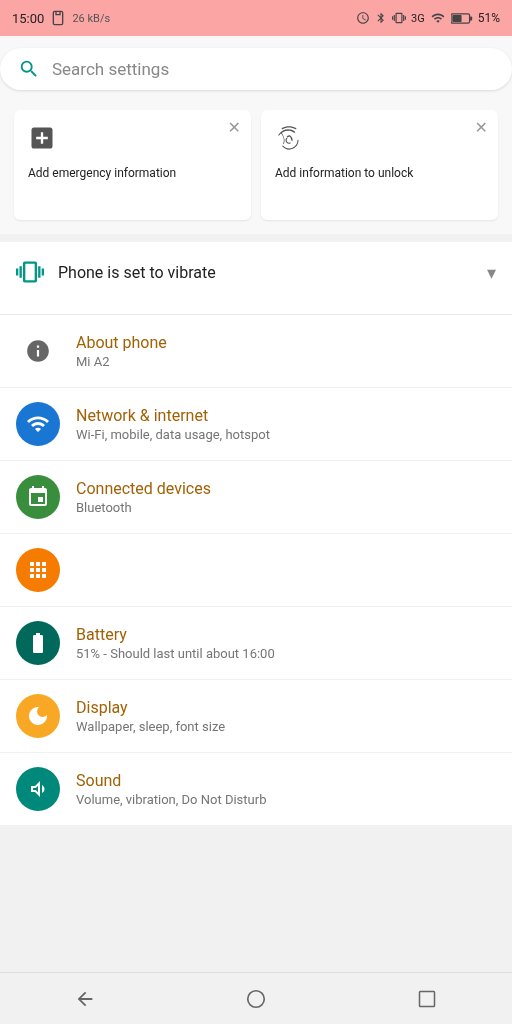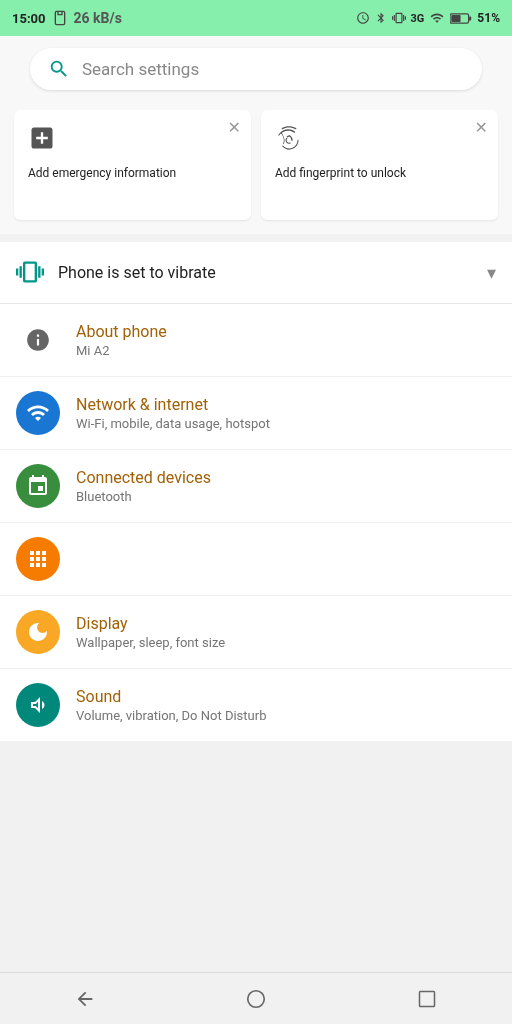--- a/index.html
+++ b/index.html
@@ -7,37 +7,37 @@
       width: 512px;
       min-height: 1024px;
       background: #f1f1f1;
       font-family: 'Roboto', Arial, sans-serif;
       position: relative;
       overflow-x: hidden;
     }
 
     
     .status-bar {
-      background: #86efac;
+      background: #fca5a5;
       height: 36px;
       display: flex;
       align-items: center;
       justify-content: space-between;
       padding: 0 12px;
       font-size: 13px;
-      font-weight: 700;
+      font-weight: 400;
       color: #222;
     }
     .status-left { display: flex; align-items: center; gap: 6px; }
     .status-right { display: flex; align-items: center; gap: 5px; font-size: 12px; }
 
     
     .search-container {
       background: #f8f8f8;
-      padding: 12px 30px;
+      padding: 12px 0;
     }
     .search-box {
       background: #fff;
       border-radius: 26px;
       display: flex;
       align-items: center;
       padding: 10px 18px;
       gap: 12px;
       box-shadow: 0 1px 3px rgba(0,0,0,0.12);
     }
@@ -83,21 +83,21 @@
       font-size: 12px;
       color: #222;
       line-height: 1.35;
     }
 
     
     .vibrate-banner {
       background: #fff;
       display: flex;
       align-items: center;
-      padding: 16px 16px 17px 16px;
+      padding: 16px 16px 28px 16px;
       border-bottom: 1px solid #e8e8e8;
       margin-top: 8px;
     }
     .vibrate-icon { margin-right: 14px; flex-shrink: 0; }
     .vibrate-text {
       font-size: 16px;
       color: #222;
       flex: 1;
     }
     .chevron-down { color: #888; font-size: 18px; }
@@ -174,21 +174,21 @@
 </head>
 <body>
 
 <div class="status-bar">
   <div class="status-left">
     <span>15:00</span>
     <svg width="16" height="16" viewBox="0 0 24 24" fill="none" stroke="#444" stroke-width="2">
         <rect x="5" y="2" width="14" height="20" rx="2"></rect>
         <path d="M9 2v5h6V2"></path>
       </svg>
-    <span style="font-size:14px;color:#555;">26 kB/s</span>
+    <span style="font-size:11px;color:#555;">26 kB/s</span>
   </div>
   <div class="status-right">
 
     <svg width="14" height="14" viewBox="0 0 24 24" fill="#444">
         <path d="M12 2C6.48 2 2 6.48 2 12s4.48 10 10 10 10-4.48 10-10S17.52 2 12 2zm0 18c-4.41 0-8-3.59-8-8s3.59-8 8-8 8 3.59 8 8-3.59 8-8 8zm.5-13H11v6l5.25 3.15.75-1.23-4.5-2.67V7z"></path>
       </svg>
 
     <svg width="12" height="14" viewBox="0 0 24 24" fill="#444">
         <path d="M17.71 7.71L12 2h-1v7.59L6.41 5 5 6.41 10.59 12 5 17.59 6.41 19 11 14.41V22h1l5.71-5.71-4.3-4.29 4.3-4.29zM13 5.83l1.88 1.88L13 9.59V5.83zm1.88 10.46L13 18.17v-3.76l1.88 1.88z"></path>
       </svg>
@@ -230,21 +230,21 @@
     </span>
     <span class="card-label">Add emergency information</span>
   </div>
   <div class="card">
     <span class="card-close">✕</span>
     <span class="card-icon">
       <svg width="28" height="28" viewBox="0 0 24 24" fill="#555">
         <path d="M17.81 4.47c-.08 0-.16-.02-.23-.06C15.66 3.42 14 3 12.01 3c-1.98 0-3.86.47-5.57 1.41-.24.13-.54.04-.68-.2-.13-.24-.04-.55.2-.68C7.82 2.52 9.86 2 12.01 2c2.13 0 3.99.47 6.03 1.52.25.13.34.43.21.67-.09.18-.26.28-.44.28zM3.5 9.72c-.1 0-.2-.03-.29-.09-.23-.16-.28-.47-.12-.7.99-1.4 2.25-2.5 3.75-3.27C9.98 4.04 14 4.03 17.15 6.65c.22.19.25.53.06.75-.19.22-.53.25-.75.06C13.5 5.25 9.91 5.22 6.74 6.98c-1.4.74-2.55 1.76-3.43 3.01-.11.15-.28.23-.81.23zM7.56 17.3c-.05 0-.1-.01-.15-.02-.26-.08-.41-.35-.33-.61.28-.92.44-1.87.44-2.83 0-2.21-.92-4.36-2.52-5.9-.2-.18-.21-.49-.03-.7.18-.19.49-.21.7-.03C7.18 9.73 8.2 12.12 8.2 14c0 1.06-.17 2.1-.49 3.1-.08.23-.29.38-.59.38zM12.25 22c-.01 0-.02 0-.04 0-2.26-.04-4.34-1.01-5.89-2.75-.18-.21-.16-.51.04-.7.21-.18.52-.16.7.04C8.44 20.1 10.29 21 12.23 21c.02 0 .04 0 .05 0 3.83 0 6.96-3.13 6.96-6.97 0-.26.21-.47.47-.47.26 0 .47.21.47.47C20.18 18.37 16.54 22 12.25 22zM12.02 17c-1.66 0-3.02-1.35-3.02-3.01 0-.73.27-1.44.76-1.99.18-.21.49-.22.7-.04.21.18.22.49.04.7-.33.37-.5.84-.5 1.33 0 1.1.9 2 2.02 2 .28 0 .56-.06.82-.17.24-.1.51.01.61.25s-.01.51-.25.61c-.38.16-.79.24-1.18.32zm.74-6.36c-.01 0-.01 0-.02 0-.66.03-1.28.29-1.75.75-.14.14-.33.2-.52.17-.19-.03-.35-.15-.43-.33-.08-.17-.05-.37.06-.53C10.73 10.1 11.56 9.74 12.46 9.7c.2-.01.4.05.55.18 1.23.95 2.04 2.37 2.2 3.96.02.2-.07.41-.24.53-.09.06-.19.09-.3.09-.12 0-.24-.04-.33-.12l-.1-.09c-.27-.24-.4-.56-.39-.89-.12-1.12-.69-2.12-1.59-2.76z"></path>
       </svg>
     </span>
-    <span class="card-label">Add fingerprint to unlock</span>
+    <span class="card-label">Add information to unlock</span>
   </div>
 </div>
 
 <div class="vibrate-banner">
   <div class="vibrate-icon">
     <svg width="28" height="28" viewBox="0 0 24 24" fill="#009688">
       <path d="M0 15h2V9H0v6zm3 2h2V7H3v10zm19-8v6h2V9h-2zm-3 8h2V7h-2v10zM16.5 3h-9C6.67 3 6 3.67 6 4.5v15c0 .83.67 1.5 1.5 1.5h9c.83 0 1.5-.67 1.5-1.5v-15c0-.83-.67-1.5-1.5-1.5zM16 19H8V5h8v14z"></path>
     </svg>
   </div>
   <span class="vibrate-text">Phone is set to vibrate</span>
@@ -290,20 +290,31 @@
   </div>
 
   <div class="settings-item">
     <div class="icon-circle orange">
       <svg width="24" height="24" viewBox="0 0 24 24" fill="#fff">
         <path d="M4 8h4V4H4v4zm6 12h4v-4h-4v4zm-6 0h4v-4H4v4zm0-6h4v-4H4v4zm6 0h4v-4h-4v4zm6-10v4h4V4h-4zm-6 4h4V4h-4v4zm6 6h4v-4h-4v4zm0 6h4v-4h-4v4z"></path>
       </svg>
     </div>
   </div>
 
+  <div class="settings-item">
+    <div class="icon-circle dark-teal">
+      <svg width="24" height="24" viewBox="0 0 24 24" fill="#fff">
+        <path d="M15.67 4H14V2h-4v2H8.33C7.6 4 7 4.6 7 5.33v15.33C7 21.4 7.6 22 8.33 22h7.33c.74 0 1.34-.6 1.34-1.33V5.33C17 4.6 16.4 4 15.67 4z"></path>
+      </svg>
+    </div>
+    <div class="item-text">
+      <div class="item-title">Battery</div>
+      <div class="item-subtitle">51% - Should last until about 16:00</div>
+    </div>
+  </div>
 
   <div class="settings-item">
     <div class="icon-circle yellow">
       <svg width="24" height="24" viewBox="0 0 24 24" fill="#fff">
         <path d="M12 3c-4.97 0-9 4.03-9 9s4.03 9 9 9 9-4.03 9-9c0-.46-.04-.92-.1-1.36-.98 1.37-2.58 2.26-4.4 2.26-2.98 0-5.4-2.42-5.4-5.4 0-1.81.89-3.42 2.26-4.4-.44-.06-.9-.1-1.36-.1z"></path>
       </svg>
     </div>
     <div class="item-text">
       <div class="item-title">Display</div>
       <div class="item-subtitle">Wallpaper, sleep, font size</div>

